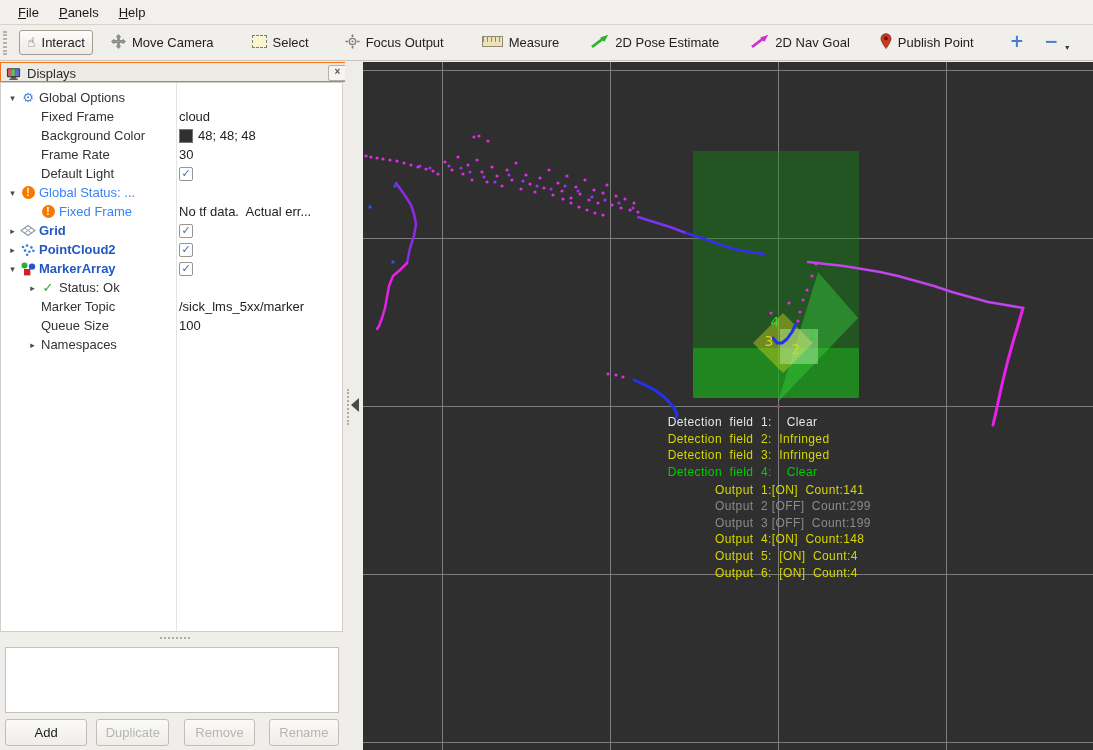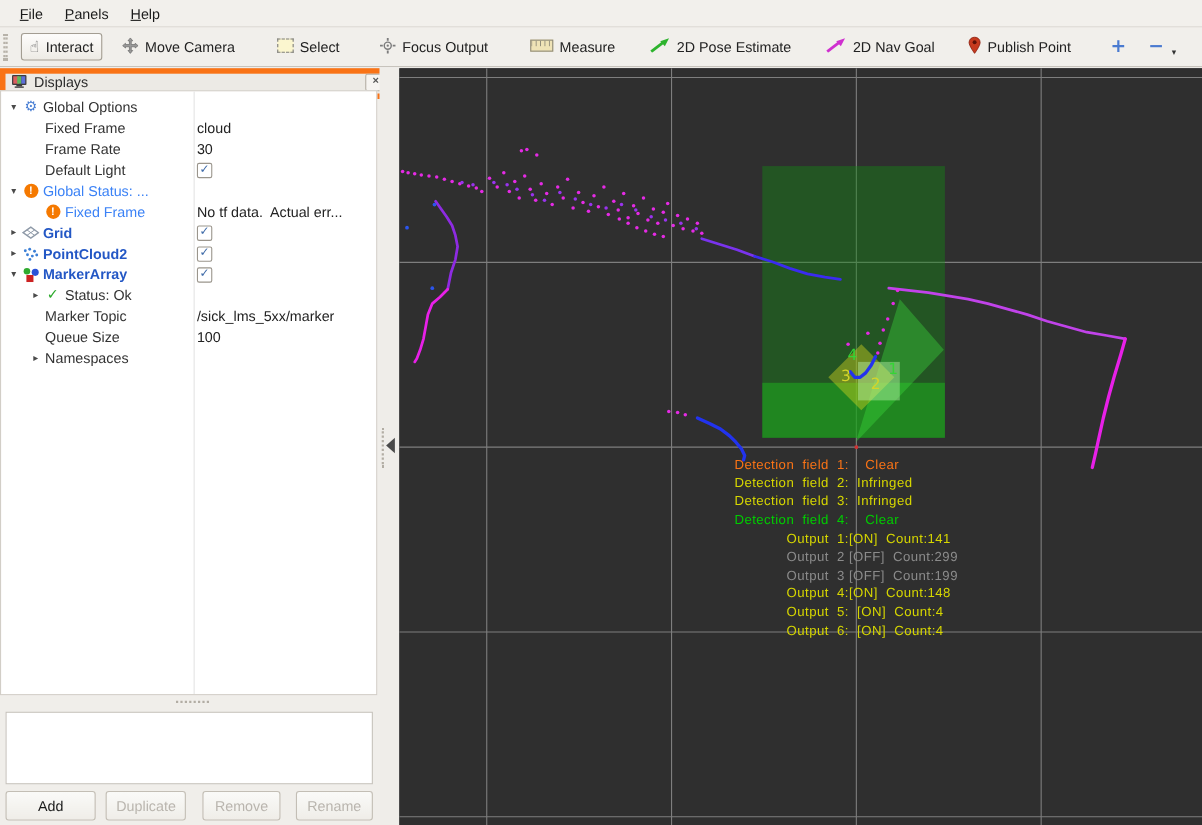--- a/index.html
+++ b/index.html
@@ -19,21 +19,21 @@
   .tb-sep{width:1px;height:22px;background:#c9c4bc;margin:0 8px;}
   .uicon{font-family:"DejaVu Sans",sans-serif;font-size:13px;line-height:13px;}
   .sel-sq{display:inline-block;width:13px;height:11px;background:#fbf6cf;border:1px dashed #7d7d7d;}
   .ruler{display:inline-block;width:19px;height:9px;background:#efe3b6;border:1px solid #8f8a78;background-image:linear-gradient(90deg,#8f8a78 1px,transparent 1px);background-size:4px 5px;background-repeat:repeat-x;}
   .pm{color:#4a7ad0;font-weight:bold;font-size:17px;line-height:13px;font-family:"DejaVu Sans",sans-serif;}
   .caret{font-size:8px;color:#333;margin-left:1px;margin-top:9px;font-family:"DejaVu Sans",sans-serif;}
   .warn-ic{display:inline-block;width:13px;height:13px;border-radius:50%;background:#f57900;color:#fff;font-weight:bold;font-size:10px;line-height:13px;text-align:center;}
 
   
   .left-panel{position:absolute;top:61px;left:0;width:345px;bottom:0;background:#f0eeea;}
-  .panel-header{position:absolute;top:1px;left:0;width:343px;height:18px;background:#eceae5;border:5px solid #f97316;display:flex;align-items:flex-start;padding:0 3px;font-size:13px;color:#2b2b2b;gap:5px;}
+  .panel-header{position:absolute;top:1px;left:0;width:343px;height:18px;background:#eceae5;border:1px solid #f97316;display:flex;align-items:flex-end;padding:0 3px;font-size:13px;color:#2b2b2b;gap:5px;}
   .panel-close{margin-left:auto;width:17px;height:14px;border:1px solid #b5afa5;background:#f6f4f1;border-radius:2px;font-size:10px;line-height:12px;text-align:center;color:#555;font-weight:bold;}
   .tree{position:absolute;top:21px;left:0;width:343px;height:550px;background:#fff;border:1px solid #d2cec7;overflow:hidden;padding-top:5px;box-sizing:border-box;}
   .tree .colsep{position:absolute;left:175px;top:0;bottom:0;width:1px;background:#e4e4e4;}
   .row{position:relative;height:19px;display:flex;align-items:center;font-size:13px;color:#333;}
   .exp{width:13px;font-size:9px;color:#4a4a4a;text-align:center;flex:none;font-family:"DejaVu Sans",sans-serif;}
   .tree-icon{width:18px;display:flex;justify-content:center;align-items:center;flex:none;}
   .tlabel{margin-left:2px;white-space:pre;}
   .tlabel.display{color:#2357c5;font-weight:bold;}
   .tlabel.warn{color:#3b82f6;}
   .value-cell{position:absolute;left:178px;top:0;height:19px;display:flex;align-items:center;gap:5px;white-space:pre;color:#222;}
@@ -147,20 +147,25 @@
           <span class="exp">▾</span>
           <span class="tree-icon">
             <span class="uicon" style="color:#4a7fd4;font-size:13px">⚙</span>
           </span>
           <span class="tlabel">Global Options</span>
         </div>
         <div class="row" style="padding-left: 25px;">
           <span class="exp"></span>
           <span class="tlabel">Fixed Frame</span>
           <span class="value-cell"><span>cloud</span></span>
+        </div>
+        <div class="row" style="padding-left: 25px;">
+          <span class="exp"></span>
+          <span class="tlabel">Background Color</span>
+          <span class="value-cell"><span class="swatch" style="background: rgb(48, 48, 48);"></span><span>48; 48; 48</span></span>
         </div>
         <div class="row" style="padding-left: 25px;">
           <span class="exp"></span>
           <span class="tlabel">Frame Rate</span>
           <span class="value-cell"><span>30</span></span>
         </div>
         <div class="row" style="padding-left: 25px;">
           <span class="exp"></span>
           <span class="tlabel">Default Light</span>
           <span class="value-cell"><span class="checkbox">✓</span></span>
@@ -390,21 +395,21 @@
             <circle cx="370" cy="207" r="1.7"></circle>
           </g>
         </g>
         <g font-size="14" font-family="&quot;DejaVu Sans&quot;,sans-serif">
           <text x="775" y="327" fill="#35d435" text-anchor="middle">4</text>
           <text x="769" y="346" fill="#d4d42a" text-anchor="middle">3</text>
           <text x="796" y="354" fill="#d4d42a" text-anchor="middle">2</text>
           <text x="812" y="340" fill="#35d435" text-anchor="middle">1</text>
         </g>
       </svg>
-      <div class="ovl-line" style="top: 353px; left: 0px; width: 730px; color: #f97316;"><span class="ovl-label">Detection  field  1</span><span class="ovl-value">:    Clear</span></div>
+      <div class="ovl-line" style="top: 353px; left: 0px; width: 730px; color: #e5e5e5;"><span class="ovl-label">Detection  field  1</span><span class="ovl-value">:    Clear</span></div>
       <div class="ovl-line" style="top: 370px; left: 0px; width: 730px; color: rgb(214, 214, 0);"><span class="ovl-label">Detection  field  2</span><span class="ovl-value">:  Infringed</span></div>
       <div class="ovl-line" style="top: 386px; left: 0px; width: 730px; color: rgb(214, 214, 0);"><span class="ovl-label">Detection  field  3</span><span class="ovl-value">:  Infringed</span></div>
       <div class="ovl-line" style="top: 403px; left: 0px; width: 730px; color: rgb(0, 204, 0);"><span class="ovl-label">Detection  field  4</span><span class="ovl-value">:    Clear</span></div>
       <div class="ovl-line" style="top: 421px; left: 0px; width: 730px; color: rgb(214, 214, 0);"><span class="ovl-label">Output  1</span><span class="ovl-value">:[ON]  Count:141</span></div>
       <div class="ovl-line" style="top: 437px; left: 0px; width: 730px; color: rgb(139, 139, 139);"><span class="ovl-label">Output  2</span><span class="ovl-value"> [OFF]  Count:299</span></div>
       <div class="ovl-line" style="top: 454px; left: 0px; width: 730px; color: rgb(139, 139, 139);"><span class="ovl-label">Output  3</span><span class="ovl-value"> [OFF]  Count:199</span></div>
       <div class="ovl-line" style="top: 470px; left: 0px; width: 730px; color: rgb(214, 214, 0);"><span class="ovl-label">Output  4</span><span class="ovl-value">:[ON]  Count:148</span></div>
       <div class="ovl-line" style="top: 487px; left: 0px; width: 730px; color: rgb(214, 214, 0); padding-left: 34px;"><span class="ovl-label">Output  5</span><span class="ovl-value">:  [ON]  Count:4</span></div>
       <div class="ovl-line" style="top: 504px; left: 0px; width: 856px; color: rgb(214, 214, 0);"><span class="ovl-label">Output  6</span><span class="ovl-value">:  [ON]  Count:4</span></div>
     </div>

